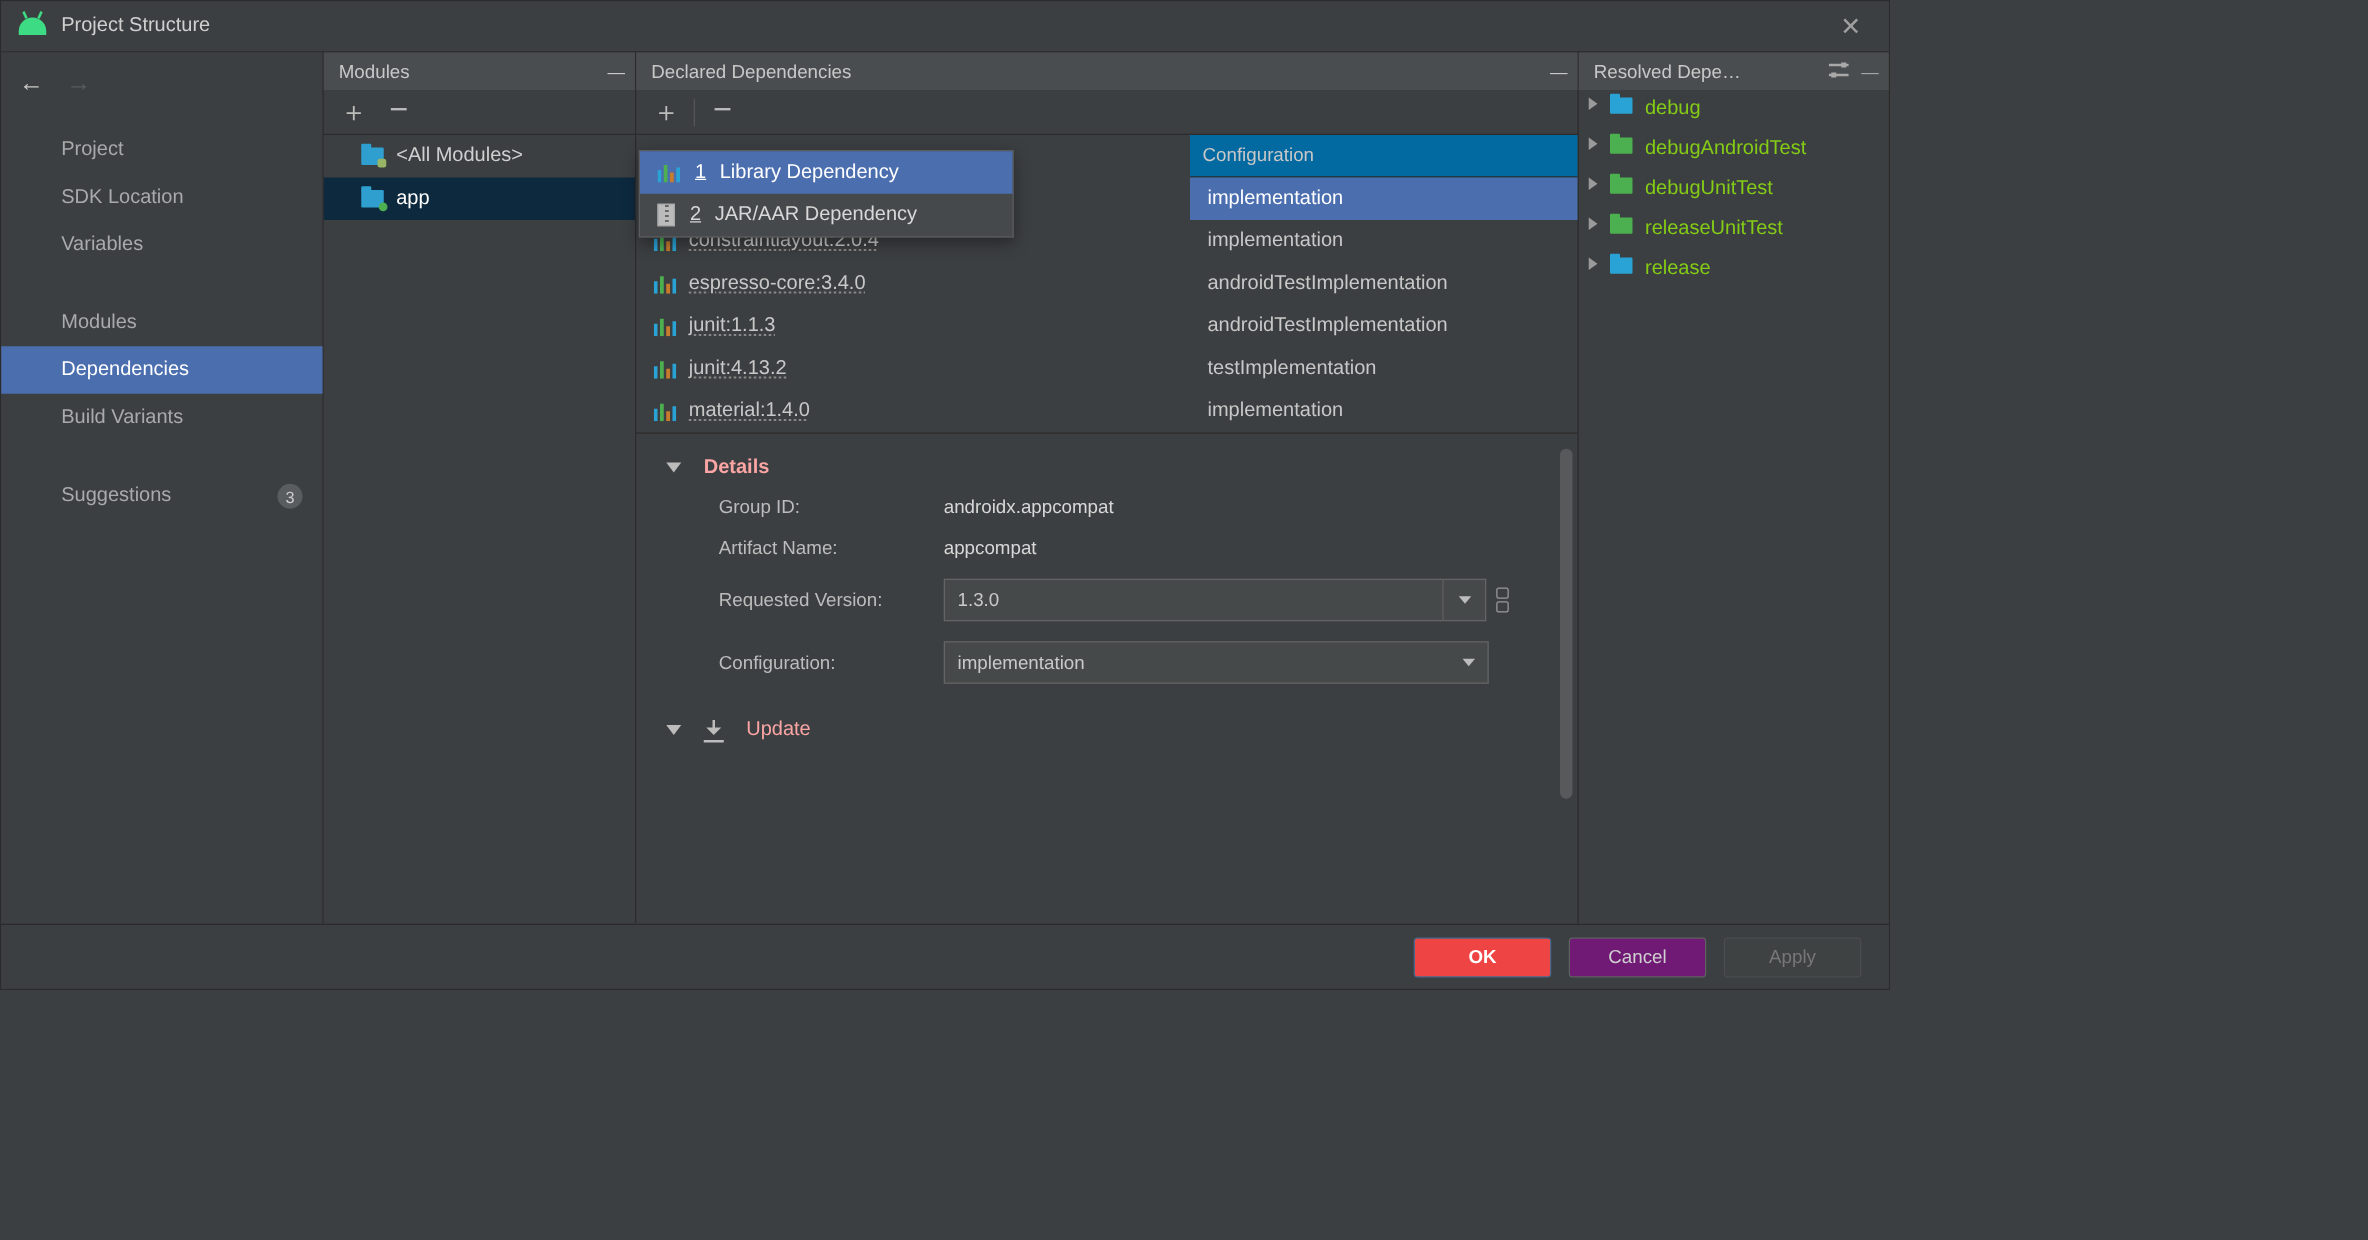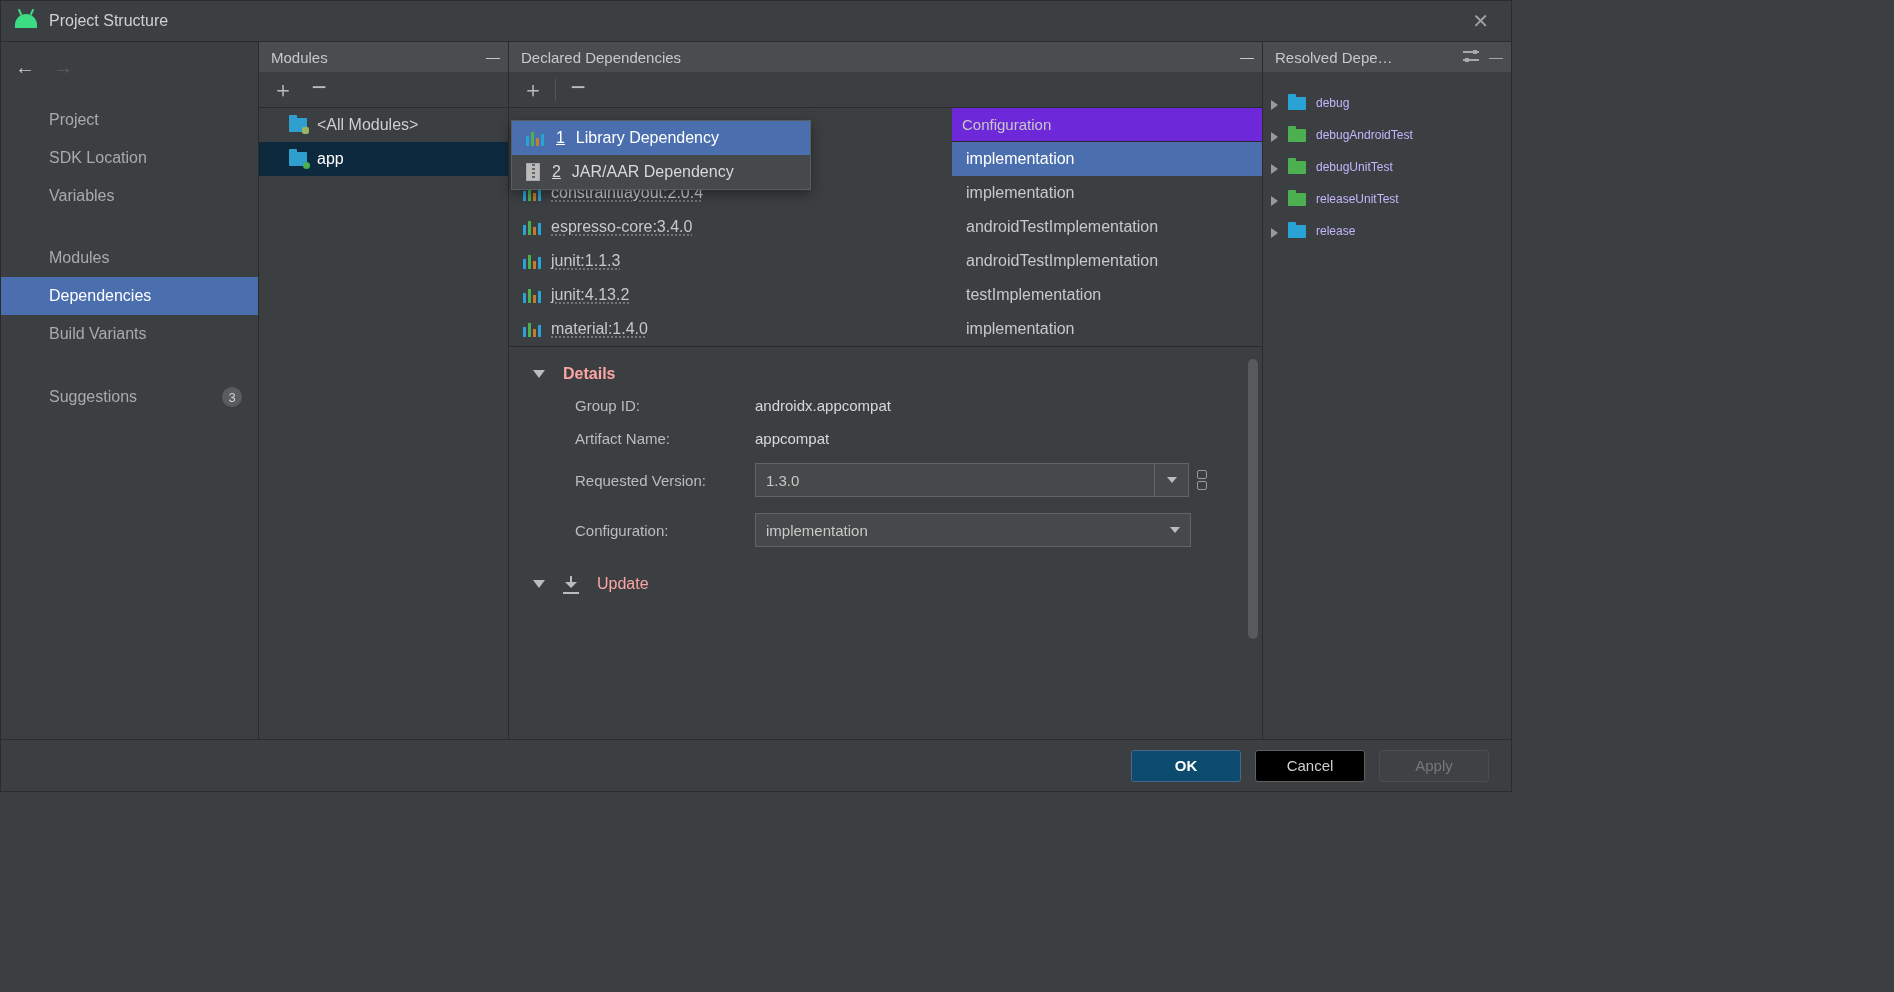--- a/index.html
+++ b/index.html
@@ -79,21 +79,21 @@
   .decl-table-wrap { position: relative; }
   .popup {
     position: absolute; left: 2px; top: 12px; width: 300px; background: #46494b;
     border: 1px solid #5a5d5f; z-index: 10; box-shadow: 0 4px 12px rgba(0,0,0,.4);
   }
   .popup-item { height: 34px; display: flex; align-items: center; gap: 12px; padding: 0 14px; cursor: pointer; color: #d8d8d8; font-size: 16px; }
   .popup-item.sel { background: #4b6eaf; color: #ffffff; }
   .popup-item .num { text-decoration: underline; margin-right: 2px; }
 
   .dep-table { display: grid; grid-template-columns: 1fr 310px; }
-  .dep-head { background: #6d28d9; padding: 8px 10px; color: #c8c8c8; font-size: 15px; border-bottom: 1px solid #2b2b2b; }
+  .dep-head { background: #0369a1; padding: 8px 10px; color: #c8c8c8; font-size: 15px; border-bottom: 1px solid #2b2b2b; }
   .dep-head.left { border-right: 1px solid #2b2b2b; visibility: hidden; } 
   .dep-row { display: contents; }
   .dep-cell { padding: 8px 10px 8px 14px; display: flex; align-items: center; gap: 10px; font-size: 16px; color: #c8c8c8; border-bottom: 0; cursor: pointer; }
   .dep-row.selected .dep-cell { background: #4b6eaf; color: #ffffff; }
   .dep-name { text-decoration: underline dotted #888; text-underline-offset: 3px; }
 
   svg.lib-ic { flex-shrink: 0; }
   .zip-ic { width: 14px; height: 18px; border: 1px solid #a9aaab; position: relative; background: #bbb; }
   .zip-ic::after { content:""; position:absolute; left:5px; top:0; width:3px; height:100%; background: repeating-linear-gradient(#666 0 2px, #bbb 2px 4px); }
 
@@ -119,31 +119,31 @@
   .slider-ic span { height: 9px; border: 1px solid #9a9a9a; border-radius: 2px; }
   .dl-ic { display: inline-block; position: relative; width: 16px; height: 16px; }
   .dl-ic::before { content:""; position:absolute; left:7px; top:0; width:2px; height:9px; background:#bcbcbc; }
   .dl-ic::after { content:""; position:absolute; left:2px; top:6px; width:0; height:0; border-left:6px solid transparent; border-right:6px solid transparent; border-top:6px solid #bcbcbc; }
   .dl-bar { position:absolute; left:0; bottom:-2px; width:16px; height:2px; background:#bcbcbc; }
 
   
   .resolved { border-right: 0; }
   .hdr-settings svg { width: 16px; height: 14px; }
   .res-body { flex: 1; padding-top: 6px; }
-  .tree-row { display: flex; align-items: flex-end; gap: 10px; height: 32px; padding-left: 8px; cursor: pointer; color: #c4b5fd; font-size: 12px; }
+  .tree-row { display: flex; align-items: flex-start; gap: 10px; height: 32px; padding-left: 8px; cursor: pointer; color: #84cc16; font-size: 16px; }
   .tree-chev { width: 0; height: 0; border-top: 5px solid transparent; border-bottom: 5px solid transparent; border-left: 7px solid #9a9a9a; }
   .folder { width: 18px; height: 13px; position: relative; border-radius: 1px; }
   .folder::before { content:""; position:absolute; top:-3px; left:0; width:8px; height:4px; border-radius:1px 1px 0 0; background: inherit; }
   .f-blue { background:#29a3d5; }
   .f-green { background:#4caf50; }
 
   
   .footer { height: 52px; border-top: 1px solid #2b2b2b; display: flex; align-items: center; justify-content: flex-end; gap: 14px; padding-right: 22px; background: #3c3f41; }
-  .btn { height: 32px; min-width: 110px; border: 1px solid #5e6060; background: #000000; color: #d0d0d0; display: inline-flex; align-items: center; justify-content: center; cursor: pointer; font-size: 15px; border-radius: 3px; }
-  .btn.primary { background: #0c4a6e; border-color: #4a688c; color: #ffffff; font-weight: 600; }
+  .btn { height: 32px; min-width: 110px; border: 1px solid #5e6060; background: #701a75; color: #d0d0d0; display: inline-flex; align-items: center; justify-content: center; cursor: pointer; font-size: 15px; border-radius: 3px; }
+  .btn.primary { background: #ef4444; border-color: #4a688c; color: #ffffff; font-weight: 600; }
   .btn.disabled { color: #777; border-color: #4a4c4d; background: #3f4243; cursor: default; }
 </style>
 </head>
 <body>
 
 <div class="window">
 
   <div class="titlebar">
     <div class="titlebar-left">
       <div class="android-head"></div>

